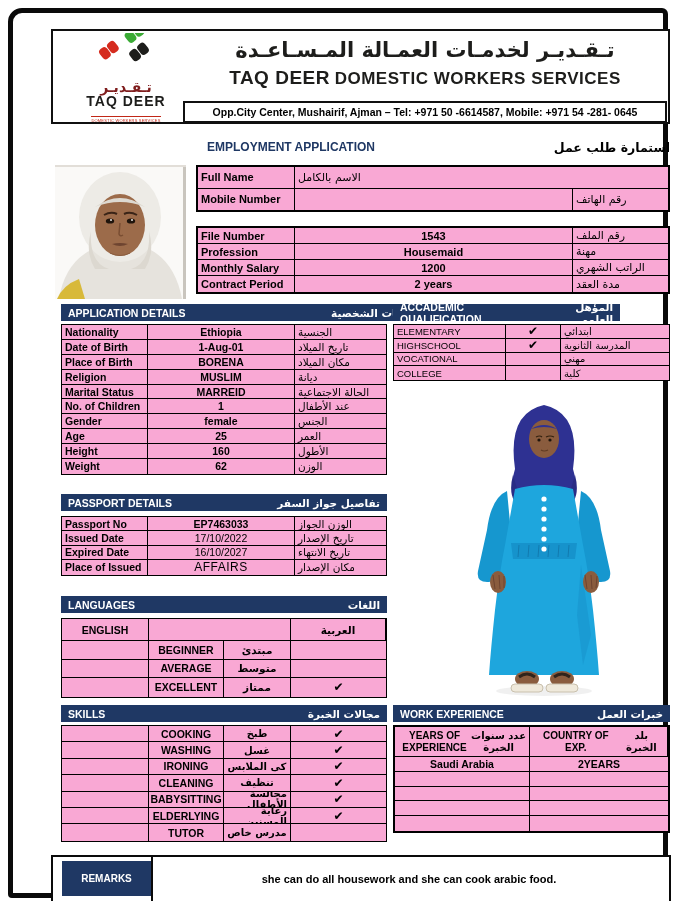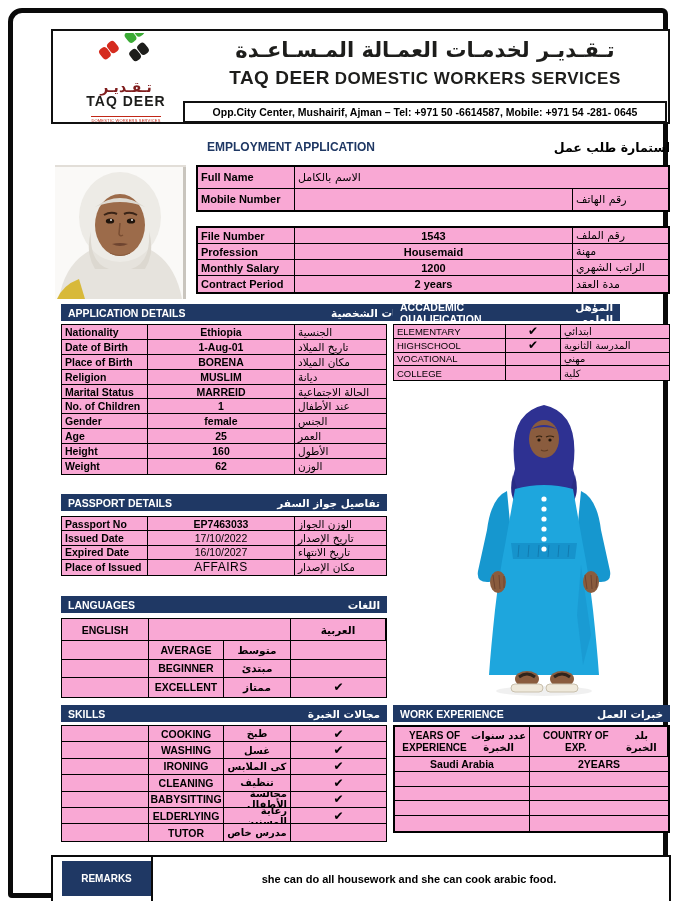--- a/index.html
+++ b/index.html
@@ -380,29 +380,29 @@
   <div class="tbl lang-table">
     <div class="lang-head">
       <div class="c">ENGLISH</div>
       <div class="c"></div>
       <div class="c ar" dir="rtl">العربية</div>
     </div>
     <div class="lang-body">
 
         <div class="row">
           <div class="c chk"></div>
+          <div class="c">BEGINNER</div>
+          <div class="c ar" dir="rtl">مبتدئ</div>
+          <div class="c chk"></div>
+        </div>
+
+        <div class="row">
+          <div class="c chk"></div>
           <div class="c">AVERAGE</div>
           <div class="c ar" dir="rtl">متوسط</div>
-          <div class="c chk"></div>
-        </div>
-
-        <div class="row">
-          <div class="c chk"></div>
-          <div class="c">BEGINNER</div>
-          <div class="c ar" dir="rtl">مبتدئ</div>
           <div class="c chk"></div>
         </div>
 
         <div class="row">
           <div class="c chk"></div>
           <div class="c">EXCELLENT</div>
           <div class="c ar" dir="rtl">ممتاز</div>
           <div class="c chk">✔</div>
         </div>
       </div>

